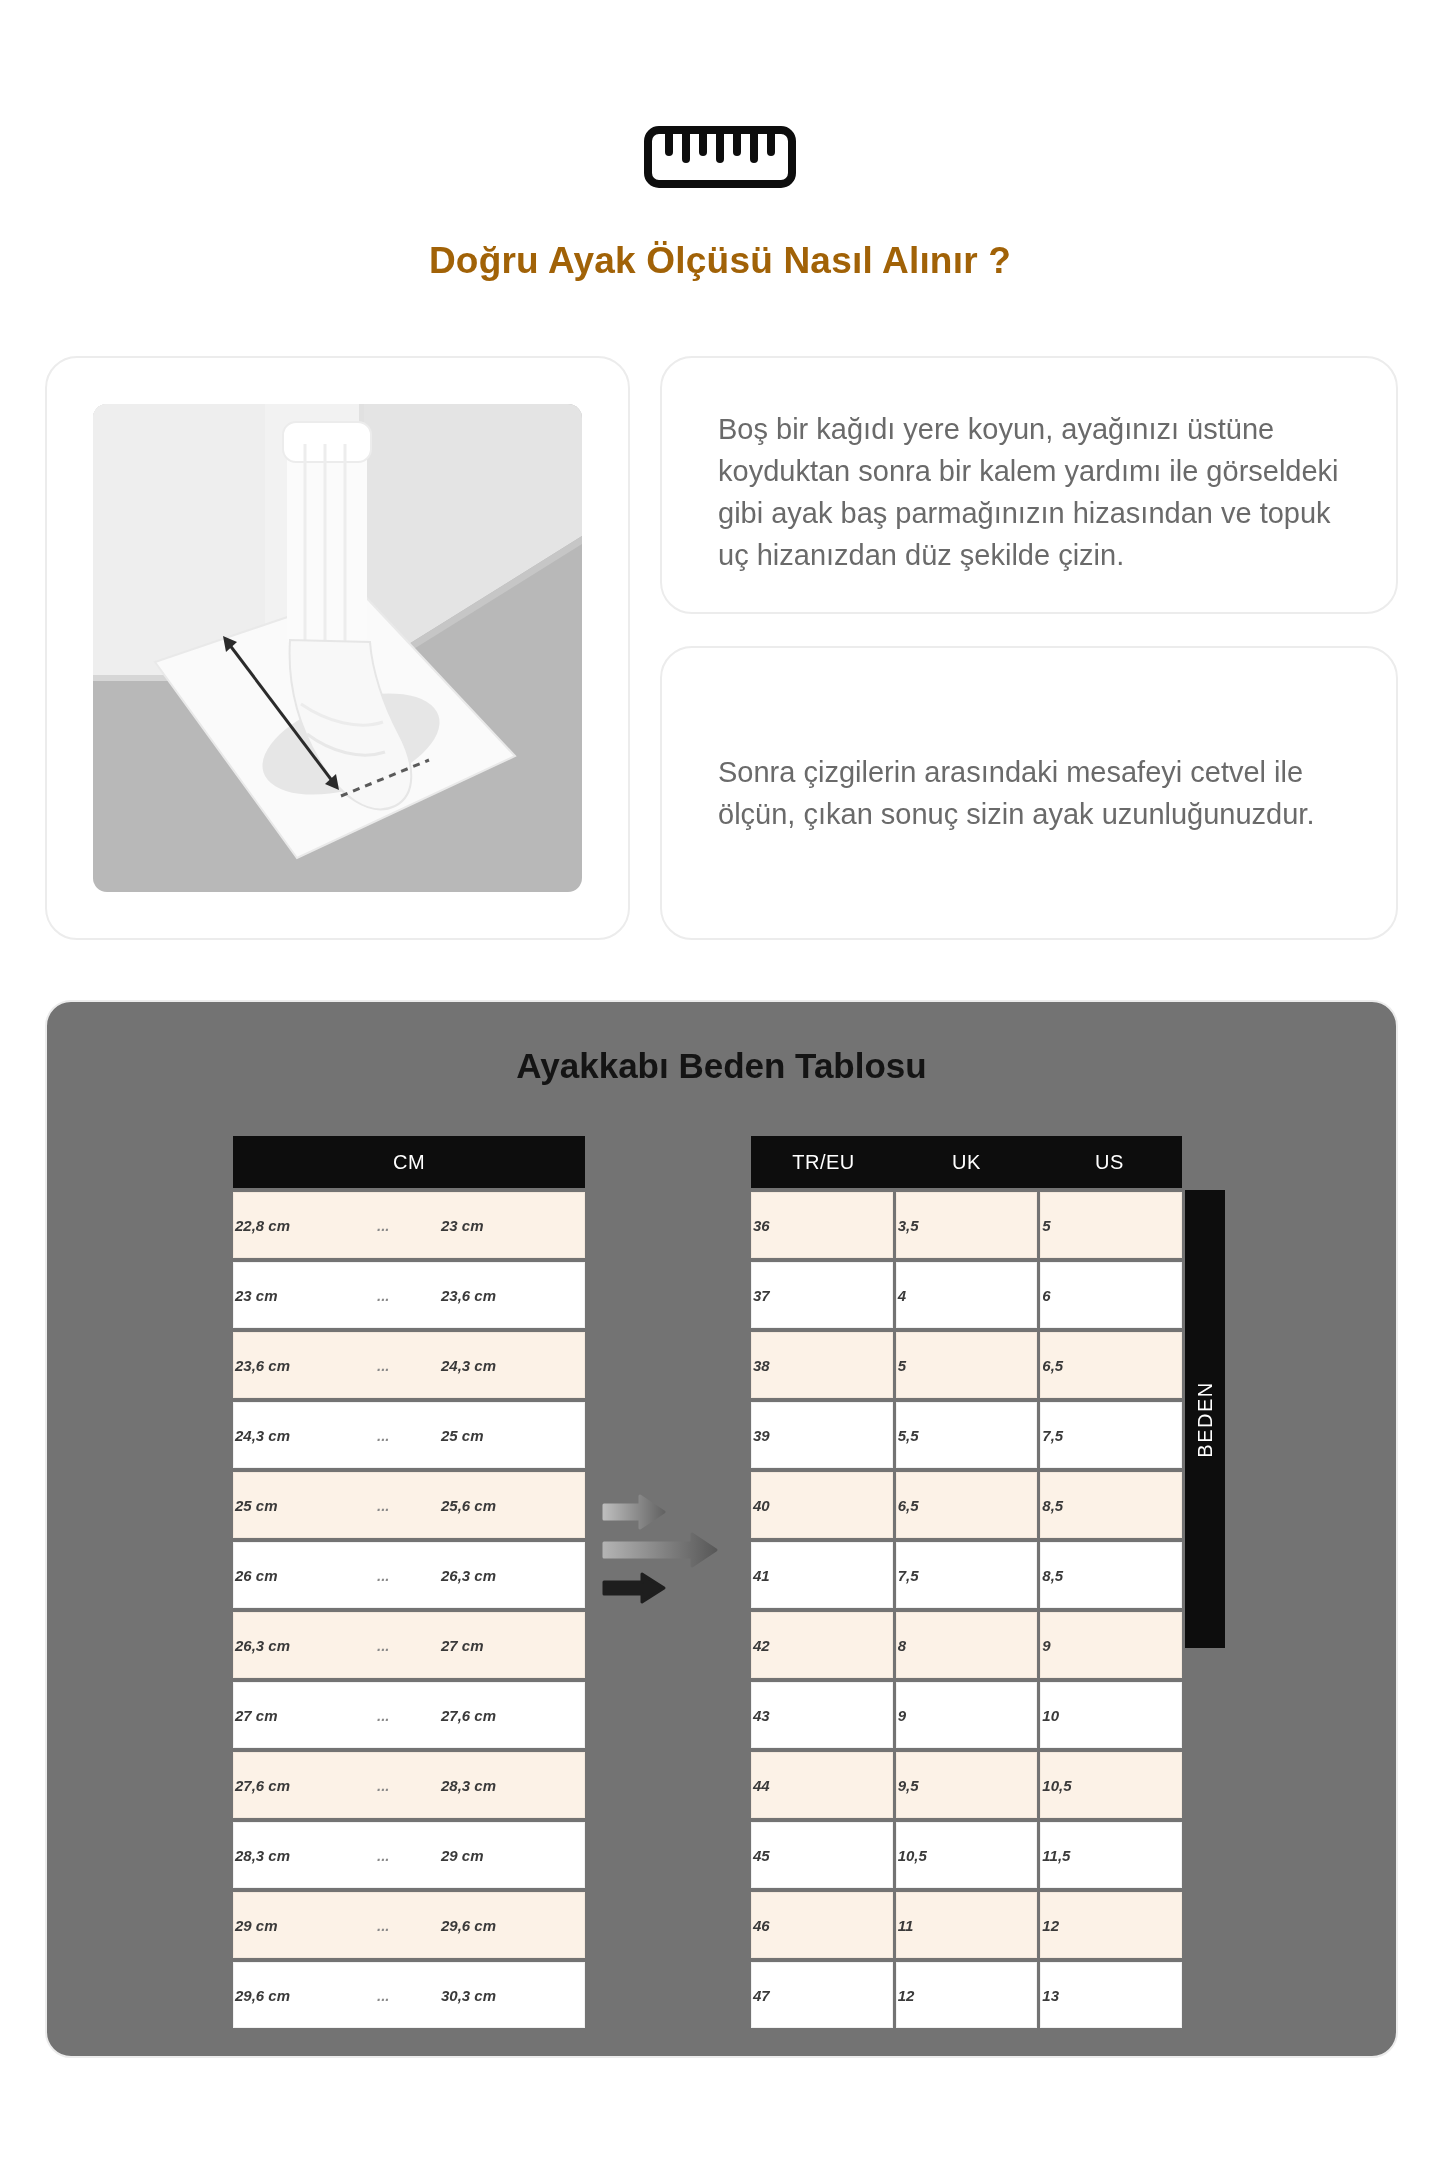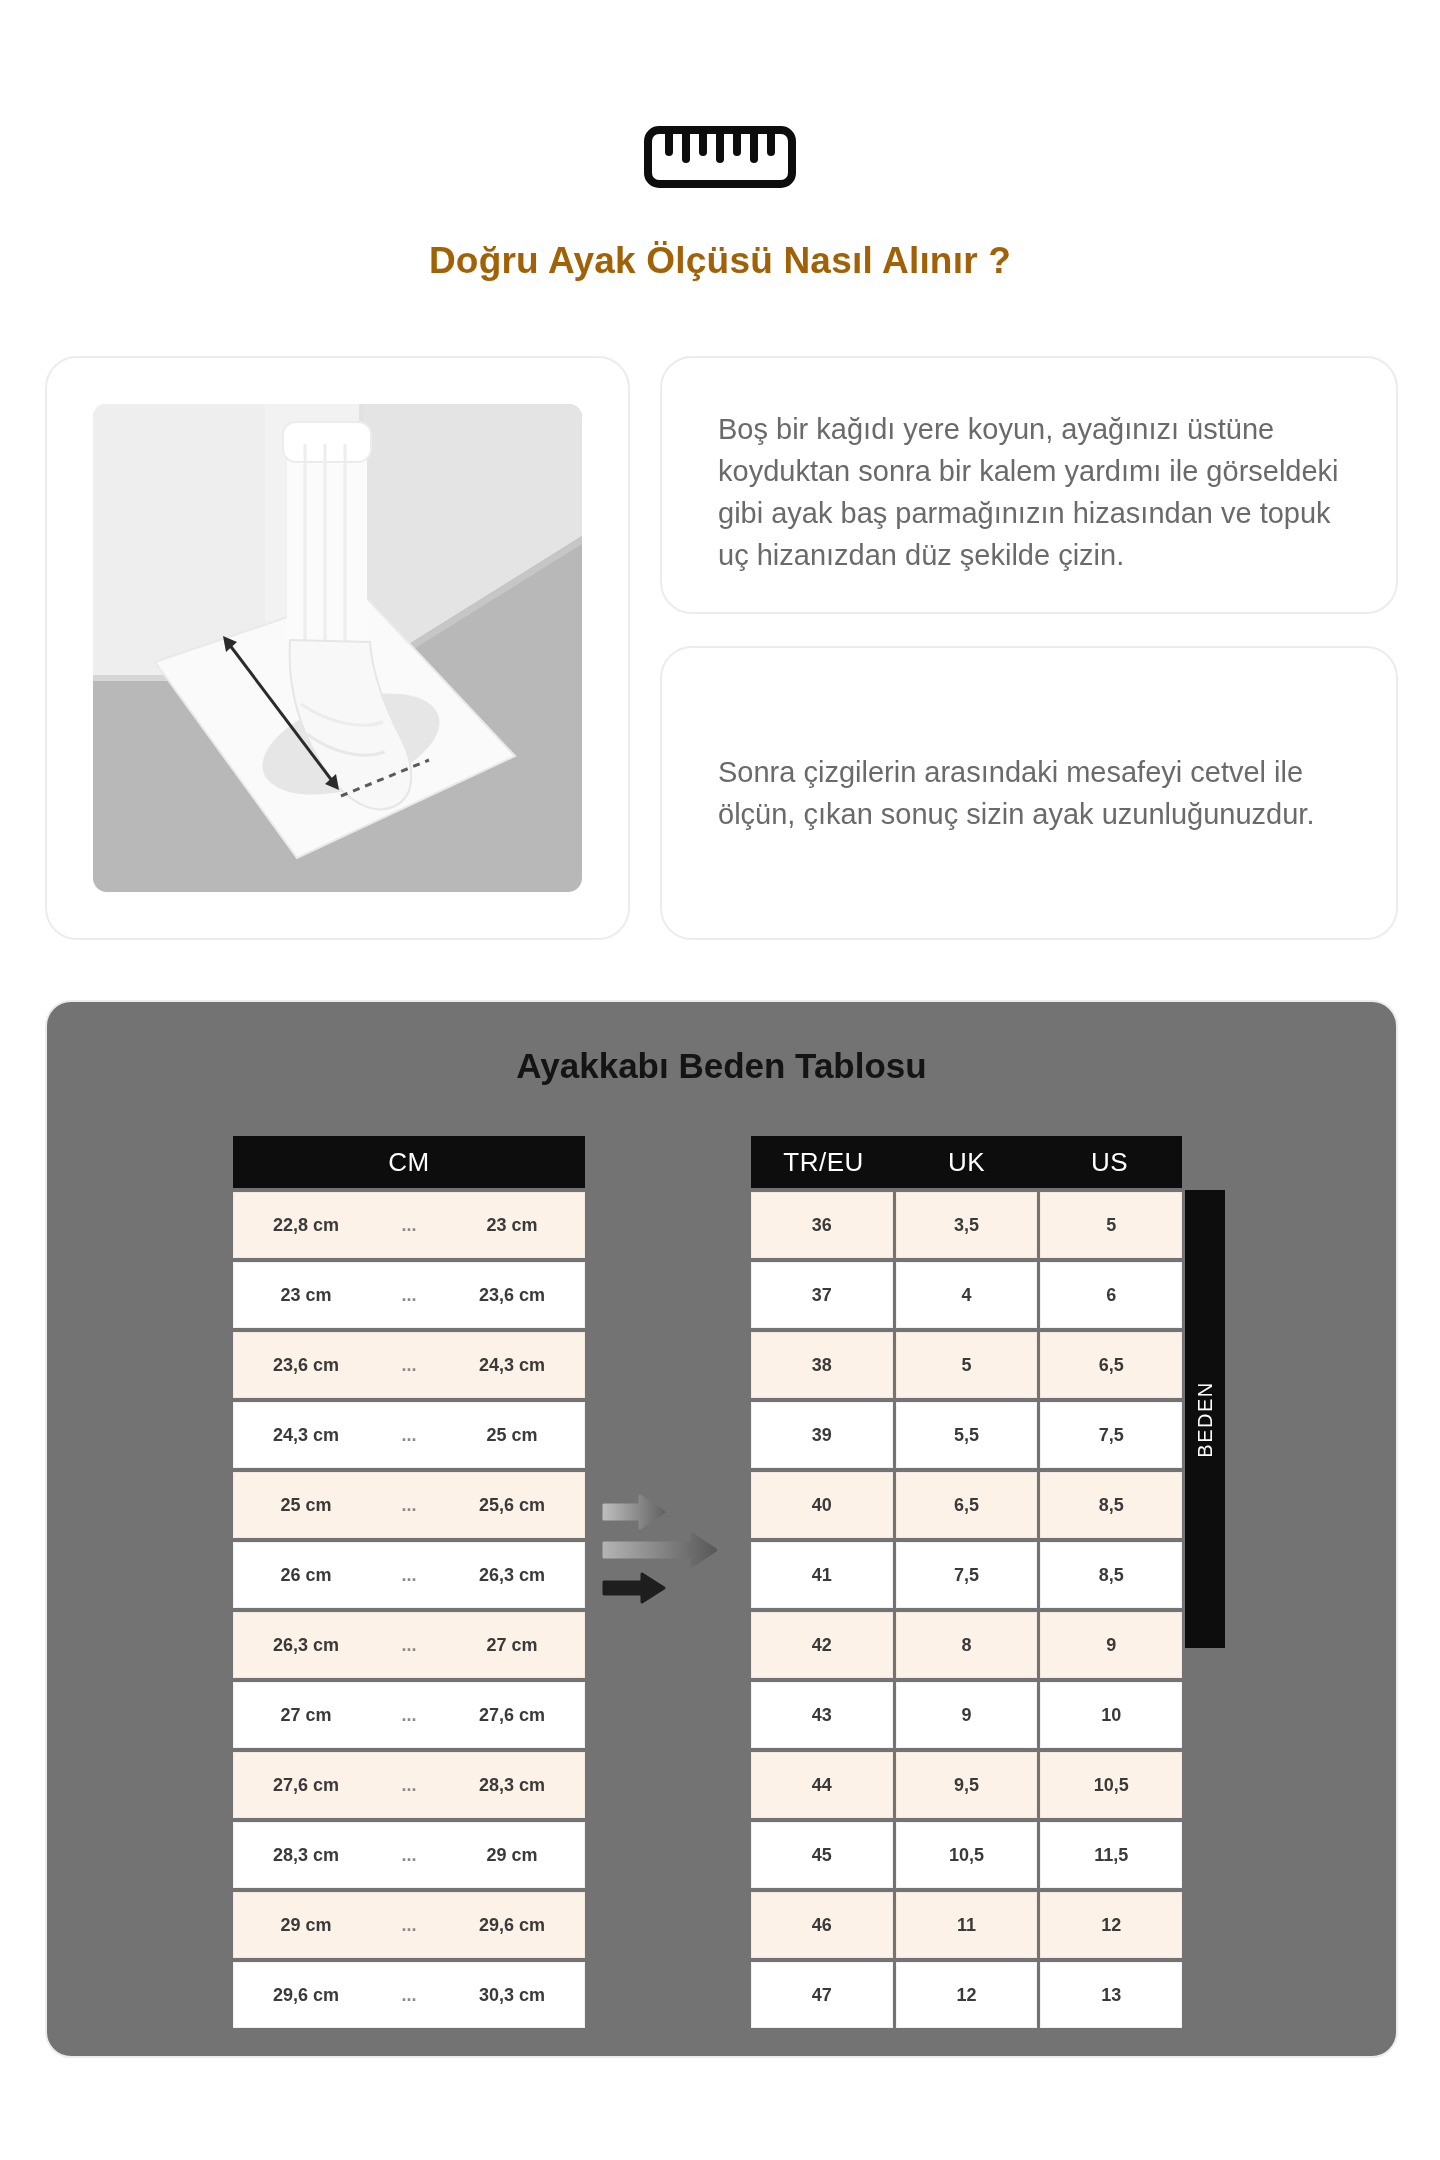--- a/index.html
+++ b/index.html
@@ -23,26 +23,26 @@
 
   
   .size-card{position:absolute;top:1000px;left:45px;width:1353px;height:1058px;
              border:2px solid #ececec;border-radius:26px;background:#737373;box-sizing:border-box;}
   .size-title{margin:44px 0 0 0;text-align:center;font-size:35px;font-weight:700;color:#141414;}
   .tables-row{display:flex;align-items:flex-start;padding-left:186px;margin-top:46px;}
 
   table{border-collapse:separate;}
   .cm-table{width:352px;border-spacing:0 4px;flex:none;}
   .sizes-table{width:437px;border-spacing:3px 4px;flex:none;}
-  th.black-bar{height:50px;background:#0d0d0d;color:#fff;font-size:26px;font-weight:400;
+  th.black-bar{height:50px;background:#0d0d0d;color:#fff;font-size:20px;font-weight:400;
                letter-spacing:.5px;}
   .bar-labels{display:flex;width:100%;}
   .bar-labels span{flex:1;}
-  td{height:62px;text-align:center;font-size:18px;font-weight:700;color:#3a3a3a;
-     border:1px solid rgba(0,0,0,0.05);}
+  td{height:62px;text-align:left;font-size:15px;font-weight:700;color:#3a3a3a;
+     border:1px solid rgba(0,0,0,0.05);font-style:italic;}
   tr.odd td{background:#fcf2e7;border-color:#f3e8dc;}
   tr.even td{background:#ffffff;border-color:#f1f1f1;}
   .cm-cell{display:grid;grid-template-columns:1fr 64px 1fr;align-items:center;height:62px;}
   .cm-cell .dots{color:#8a8a8a;font-weight:700;}
 
   .arrows-col{width:163px;flex:none;display:flex;justify-content:flex-start;}
   .arrows-col svg{margin-top:360px;margin-left:14px;}
 
   .right-wrap{position:relative;flex:none;width:437px;}
   .beden-strip{position:absolute;left:100%;top:58px;width:40px;height:458px;background:#0d0d0d;

